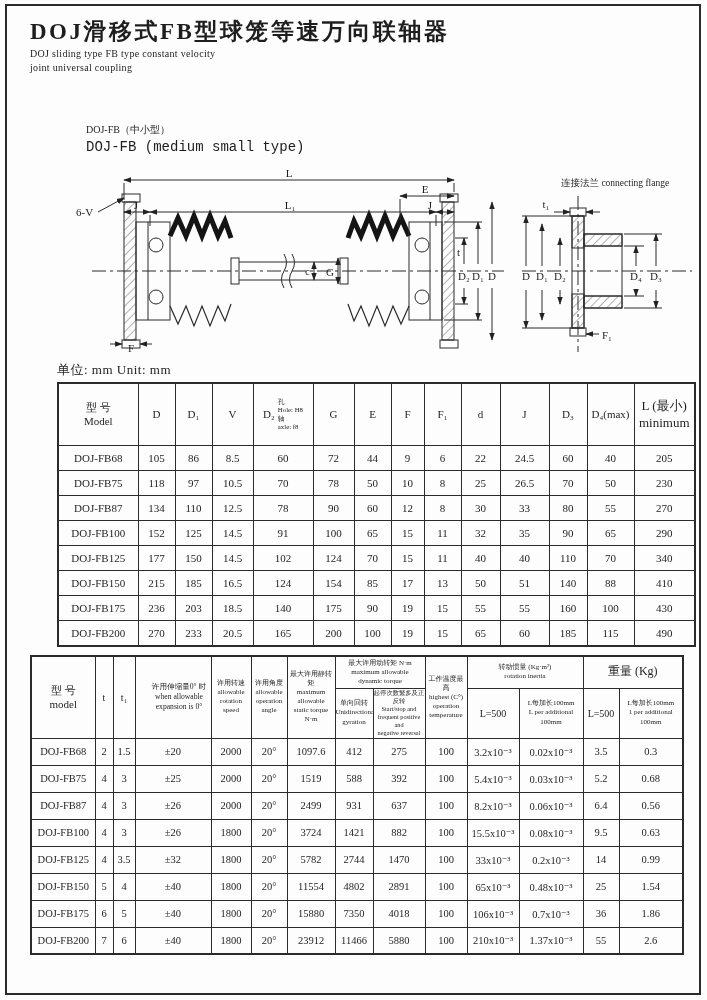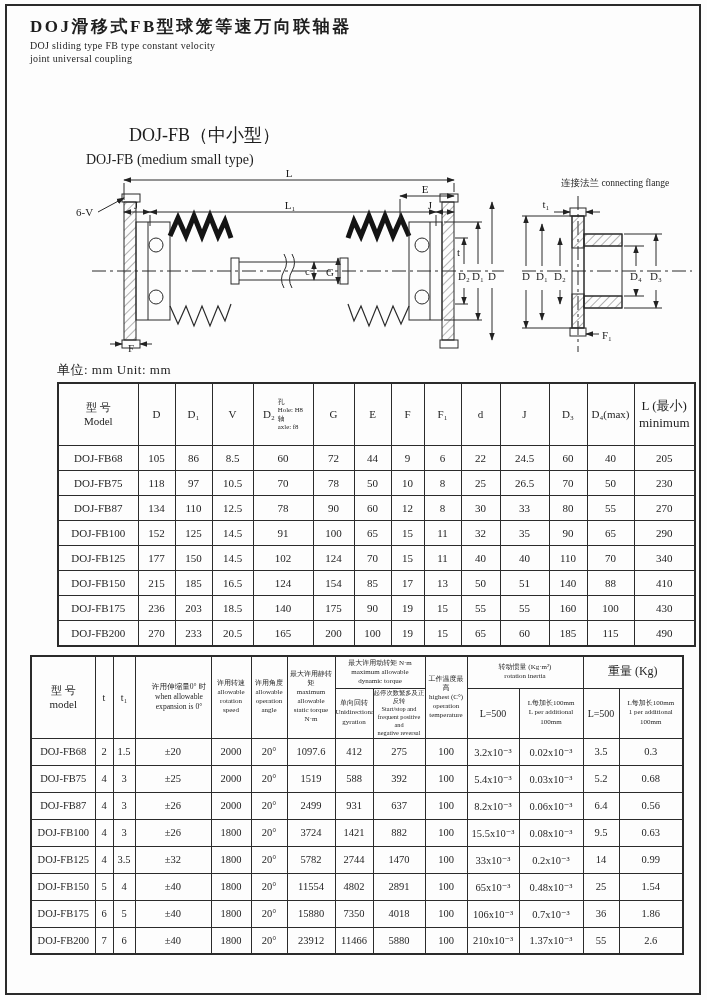--- a/index.html
+++ b/index.html
@@ -2,26 +2,26 @@
 <html><head>
 <meta charset="utf-8">
 <style>
   * { margin:0; padding:0; box-sizing:border-box; }
   html,body { width:707px; height:1000px; }
   body { background:#ffffff; font-family:"Liberation Serif","DejaVu Serif",serif; color:#1e1e1e; }
   .page { position:relative; width:707px; height:1000px; background:#fdfdfd; overflow:hidden; }
   .frame { position:absolute; left:5px; top:4px; width:696px; height:991px; border:2px solid #2a2a2a; }
 
   .title-block { position:absolute; left:30px; top:16px; }
-  .title-zh { font-size:17px; font-weight:700; letter-spacing:2.5px; line-height:1.35;text-align:right; }
+  .title-zh { font-size:23px; font-weight:700; letter-spacing:2.5px; line-height:1.35;text-align:right; }
   .title-en { font-size:10px; line-height:1.35; letter-spacing:0.3px; }
 
   .subtitle-block { position:absolute; left:86px; top:122px; }
-  .subtitle-zh { font-size:18px; line-height:1.5;margin-left:43px; }
-  .subtitle-en { font-size:14px; line-height:1.5; }
+  .subtitle-zh { font-size:10px; line-height:1.5; }
+  .subtitle-en { font-size:14px; line-height:1.5;font-family:Liberation Mono, monospace; }
 
   .drawing { position:absolute; left:52px; top:166px; }
   .drawing text { font-size:11px; fill:#1e1e1e; font-family:"Liberation Serif","DejaVu Serif",serif; }
   .drawing .cap { font-size:9.5px; }
 
   .unit-note { position:absolute; left:57px; top:361px; font-size:13px; letter-spacing:0.5px; }
 
   table { border-collapse:collapse; table-layout:fixed; background:#fdfdfd; }
   th,td { border:1px solid #2b2b2b; text-align:center; vertical-align:middle;
           white-space:pre-line; font-weight:normal; padding:0; overflow:hidden; }

